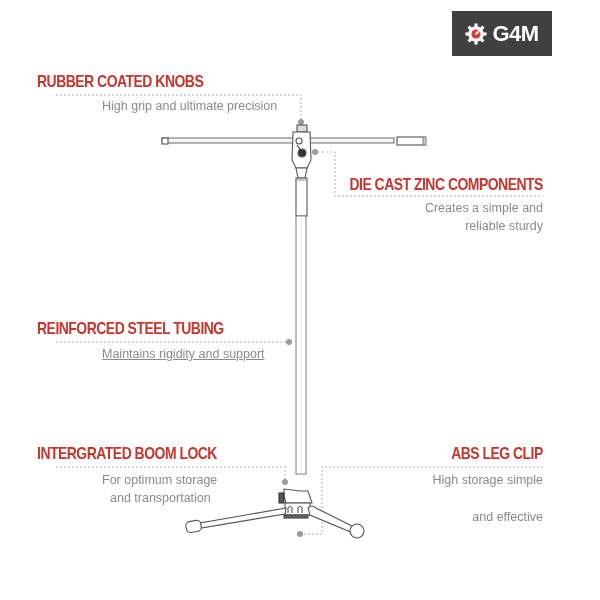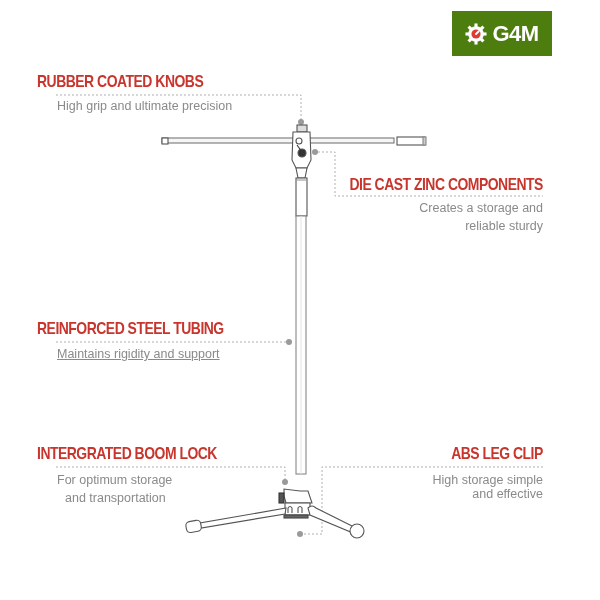--- a/index.html
+++ b/index.html
@@ -1,29 +1,29 @@
 <!DOCTYPE html>
 <html><head>
   <meta charset="utf-8">
   <style>
     html, body { margin: 0; padding: 0; background: #ffffff; }
     body { width: 600px; height: 600px; position: relative; overflow: hidden; font-family: "Liberation Sans", sans-serif; }
     .logo {
       position: absolute; left: 452px; top: 11px; width: 100px; height: 45px;
-      background: #4d7c0f; display: flex; align-items: center; justify-content: center; gap: 5px;
+      background: #404040; display: flex; align-items: center; justify-content: center; gap: 5px;
     }
     .logo-text { color: #fff; font-weight: bold; font-size: 22px; letter-spacing: -0.5px; font-family: "Liberation Sans", sans-serif; }
     .title {
       position: absolute; color: #c8352d; font-family: "Liberation Sans Narrow", "Liberation Sans", sans-serif;
       font-weight: bold; font-size: 17px; letter-spacing: -0.6px; white-space: nowrap;
       transform: scaleX(0.82); transform-origin: left top;
     }
     .title.right { transform-origin: right top; text-align: right; }
     .desc {
-      position: absolute; color: #8a8a8a; font-size: 12.5px; line-height: 20px; white-space: nowrap;
+      position: absolute; color: #8a8a8a; font-size: 12.5px; line-height: 20px; white-space: nowrap; margin-left: 45px;
     }
     .desc.right { text-align: right; }
     svg.drawing { position: absolute; left: 0; top: 0; }
   </style>
 </head>
 <body>
 
 <div class="logo">
   <svg width="22" height="22" viewBox="0 0 24 24">
     <g fill="#fff">
@@ -98,25 +98,25 @@
 
     <path d="M308 508 Q312 504 316 508 L356 528 L353 533 L310 515 Z" fill="#fff"></path>
     <circle cx="357" cy="531" r="7" fill="#fff"></circle>
   </g>
 </svg>
 
 <div class="title" style="left:37px; top:72px;">RUBBER COATED KNOBS</div>
 <div class="desc" style="left:57px; top:96px;">High grip and ultimate precision</div>
 
 <div class="title right" style="right:57px; top:175px;">DIE CAST ZINC COMPONENTS</div>
-<div class="desc right" style="right:57px; top:198px;">Creates a storage and</div>
+<div class="desc right" style="right:57px; top:198px;">Creates a simple and</div>
 <div class="desc right" style="right:57px; top:216px;">reliable sturdy</div>
 
 <div class="title" style="left:37px; top:319px;">REINFORCED STEEL TUBING</div>
 <div class="desc" style="left:57px; top:344px;text-decoration:underline;">Maintains rigidity and support</div>
 
 <div class="title" style="left:37px; top:444px;">INTERGRATED BOOM LOCK</div>
 <div class="desc" style="left:57px; top:470px;">For optimum storage</div>
 <div class="desc" style="left:65px; top:488px;">and transportation</div>
 
 <div class="title right" style="right:57px; top:444px;">ABS LEG CLIP</div>
 <div class="desc right" style="right:57px; top:470px;">High storage simple</div>
-<div class="desc right" style="right:57px; top:484px;">and effective</div>
+<div class="desc right" style="right:57px; top:507px;">and effective</div>
 
 </body></html>

